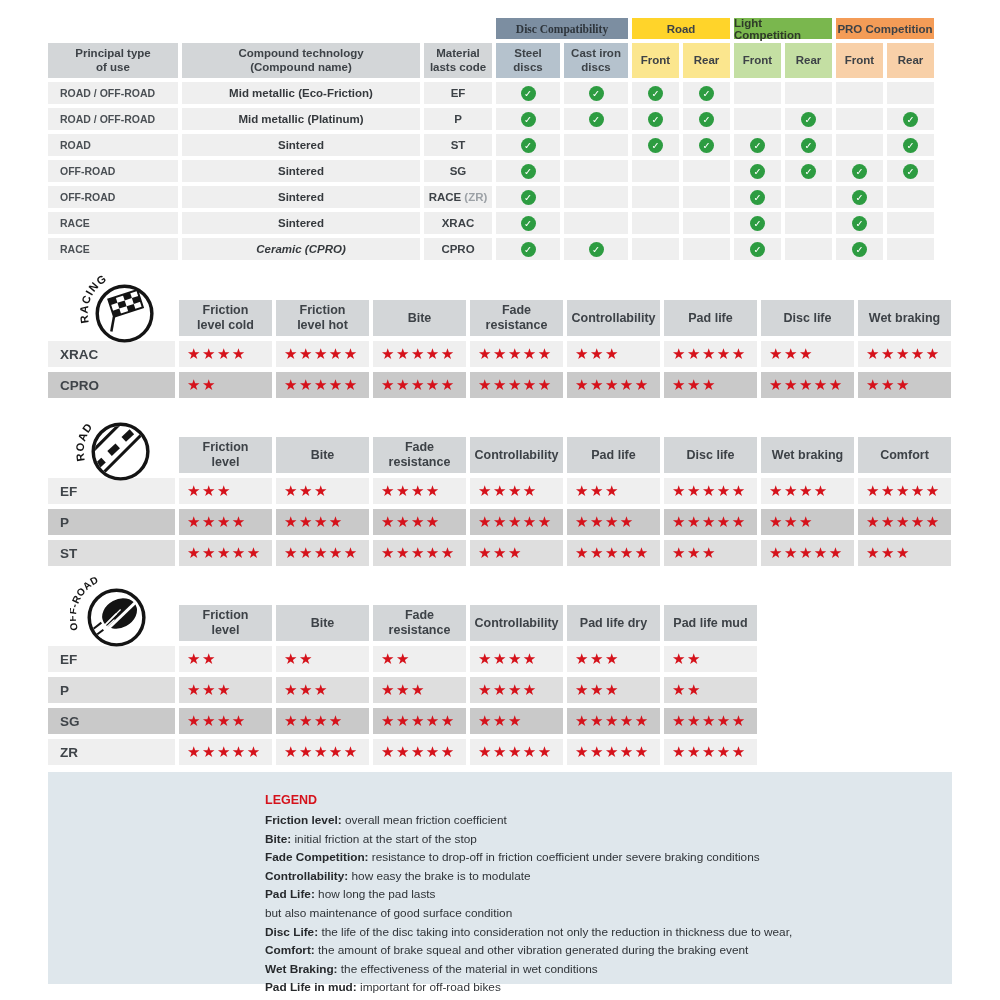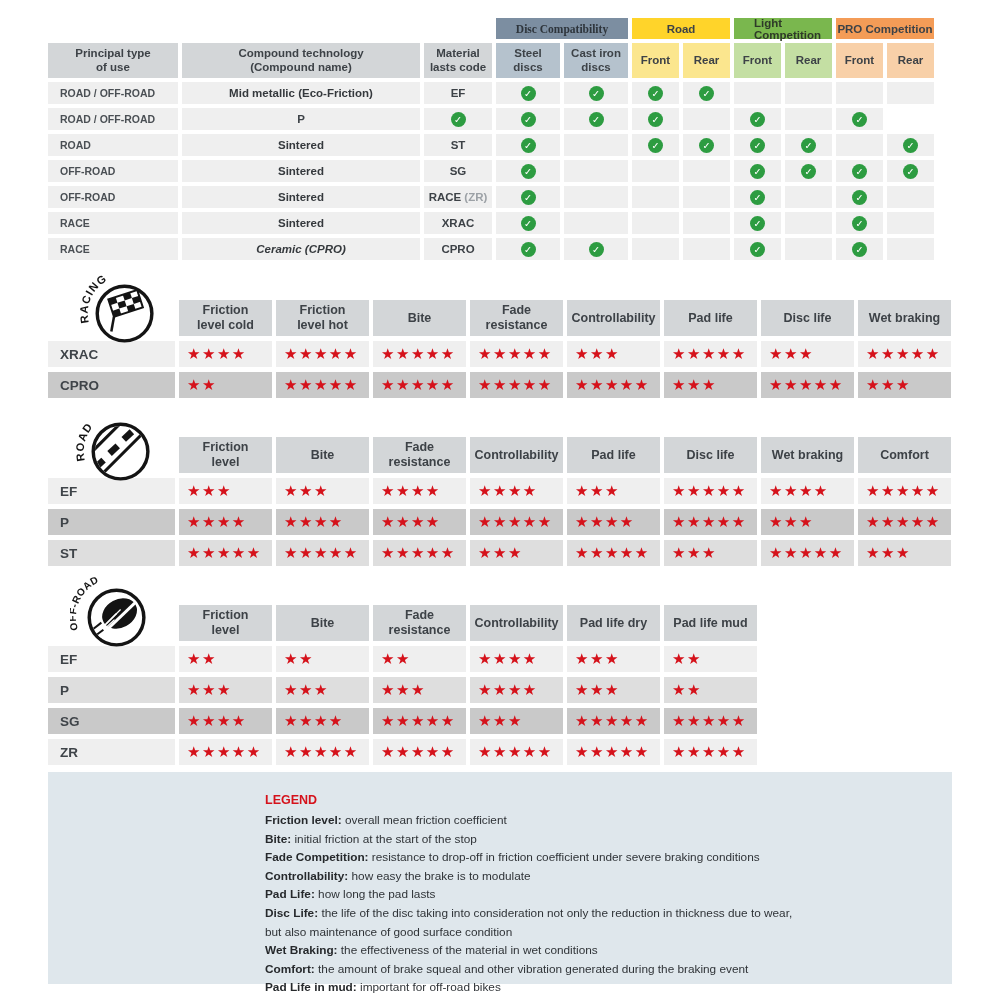--- a/index.html
+++ b/index.html
@@ -5,21 +5,21 @@
   html,body{margin:0;padding:0;background:#fff;}
   .page{position:relative;width:1000px;height:1000px;background:#fff;overflow:hidden;
         font-family:"Liberation Sans", sans-serif;color:var(--text_dark,#3d4247);}
   
   #compat{position:absolute;left:48px;top:18px;}
   .compat-grid{display:grid;grid-template-columns:130px 238px 68px 64px 64px repeat(6,47px);
                grid-template-rows:21px 35px repeat(7,22px);gap:4px;}
   .hgroup{display:flex;align-items:center;justify-content:center;font-size:11.5px;font-weight:bold;}
   .hgroup.disc{background:var(--disc_group,#7c8ea1);color:#2e353c;font-family:Liberation Serif, serif;}
   .hgroup.road{background:var(--road_group,#ffd42a);}
-  .hgroup.light{background:var(--light_group,#7ab74e);color:#2e3a28;padding-left:20px;}
+  .hgroup.light{background:var(--light_group,#7ab74e);color:#2e3a28;}
   .hgroup.pro{background:var(--pro_group,#f49c57);}
   .hcol{display:flex;align-items:center;justify-content:center;text-align:center;
         font-size:11.5px;font-weight:bold;line-height:1.2;white-space:pre-line;
         background:var(--header_gray,#d3d6d8);}
   .hcol.disc-sub{background:var(--disc_sub,#b5c2cd);text-align:center;}
   .hcol.road-sub{background:var(--road_sub,#fbe68e);}
   .hcol.light-sub{background:var(--light_sub,#c4dfa3);}
   .hcol.pro-sub{background:var(--pro_sub,#f8d0a8);}
   .cuse,.ccomp,.ccode,.ccheck{background:var(--row_light,#efefef);display:flex;align-items:center;}
   .cuse{padding-left:12px;font-size:10.5px;font-weight:bold;color:var(--text_mid,#4a4f54);}
@@ -99,20 +99,21 @@
           <span class="chk">✓</span>
         </div>
         <div class="ccheck" style="grid-row: 3;">
           <span class="chk">✓</span>
         </div>
         <div class="ccheck" style="grid-row: 3;"></div>
         <div class="ccheck" style="grid-row: 3;"></div>
         <div class="ccheck" style="grid-row: 3;"></div>
         <div class="ccheck" style="grid-row: 3;"></div>
         <div class="cuse" style="grid-row: 4;">ROAD / OFF-ROAD</div>
+        <div class="ccomp" style="grid-row: 4;">Mid metallic (Platinum)</div>
         <div class="ccode" style="grid-row: 4;">
           <span>P</span>
         </div>
         <div class="ccheck" style="grid-row: 4;">
           <span class="chk">✓</span>
         </div>
         <div class="ccheck" style="grid-row: 4;">
           <span class="chk">✓</span>
         </div>
         <div class="ccheck" style="grid-row: 4;">
@@ -553,21 +554,21 @@
   </section>
 
   <section id="legend">
     <div class="lg-title">LEGEND</div>
     <div id="legend-entries">
         <div class="lg-line"><b>Friction level:</b> overall mean friction coefficient</div>
         <div class="lg-line"><b>Bite:</b> initial friction at the start of the stop</div>
         <div class="lg-line"><b>Fade Competition:</b> resistance to drop-off in friction coefficient under severe braking conditions</div>
         <div class="lg-line"><b>Controllability:</b> how easy the brake is to modulate</div>
         <div class="lg-line"><b>Pad Life:</b> how long the pad lasts</div>
+        <div class="lg-line">but also maintenance of good surface condition</div>
         <div class="lg-line"><b>Disc Life:</b> the life of the disc taking into consideration not only the reduction in thickness due to wear,</div>
-        <div class="lg-line">but also maintenance of good surface condition</div>
+        <div class="lg-line"><b>Comfort:</b> the amount of brake squeal and other vibration generated during the braking event</div>
         <div class="lg-line"><b>Wet Braking:</b> the effectiveness of the material in wet conditions</div>
-        <div class="lg-line"><b>Comfort:</b> the amount of brake squeal and other vibration generated during the braking event</div>
         <div class="lg-line"><b>Pad Life in mud:</b> important for off-road bikes</div>
       </div>
   </section>
 
 </div>
 
 </body></html>

